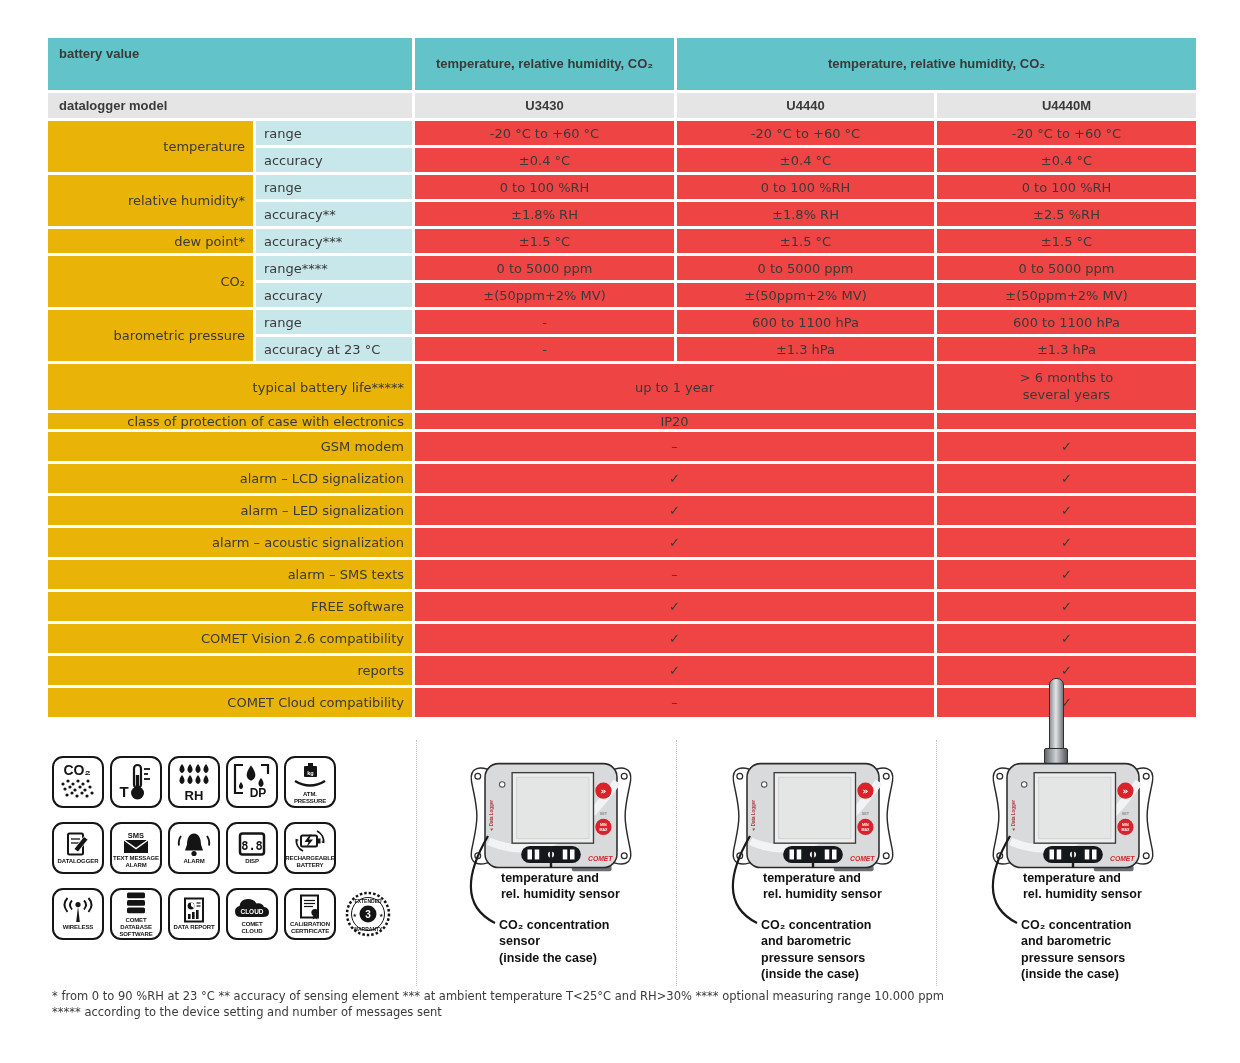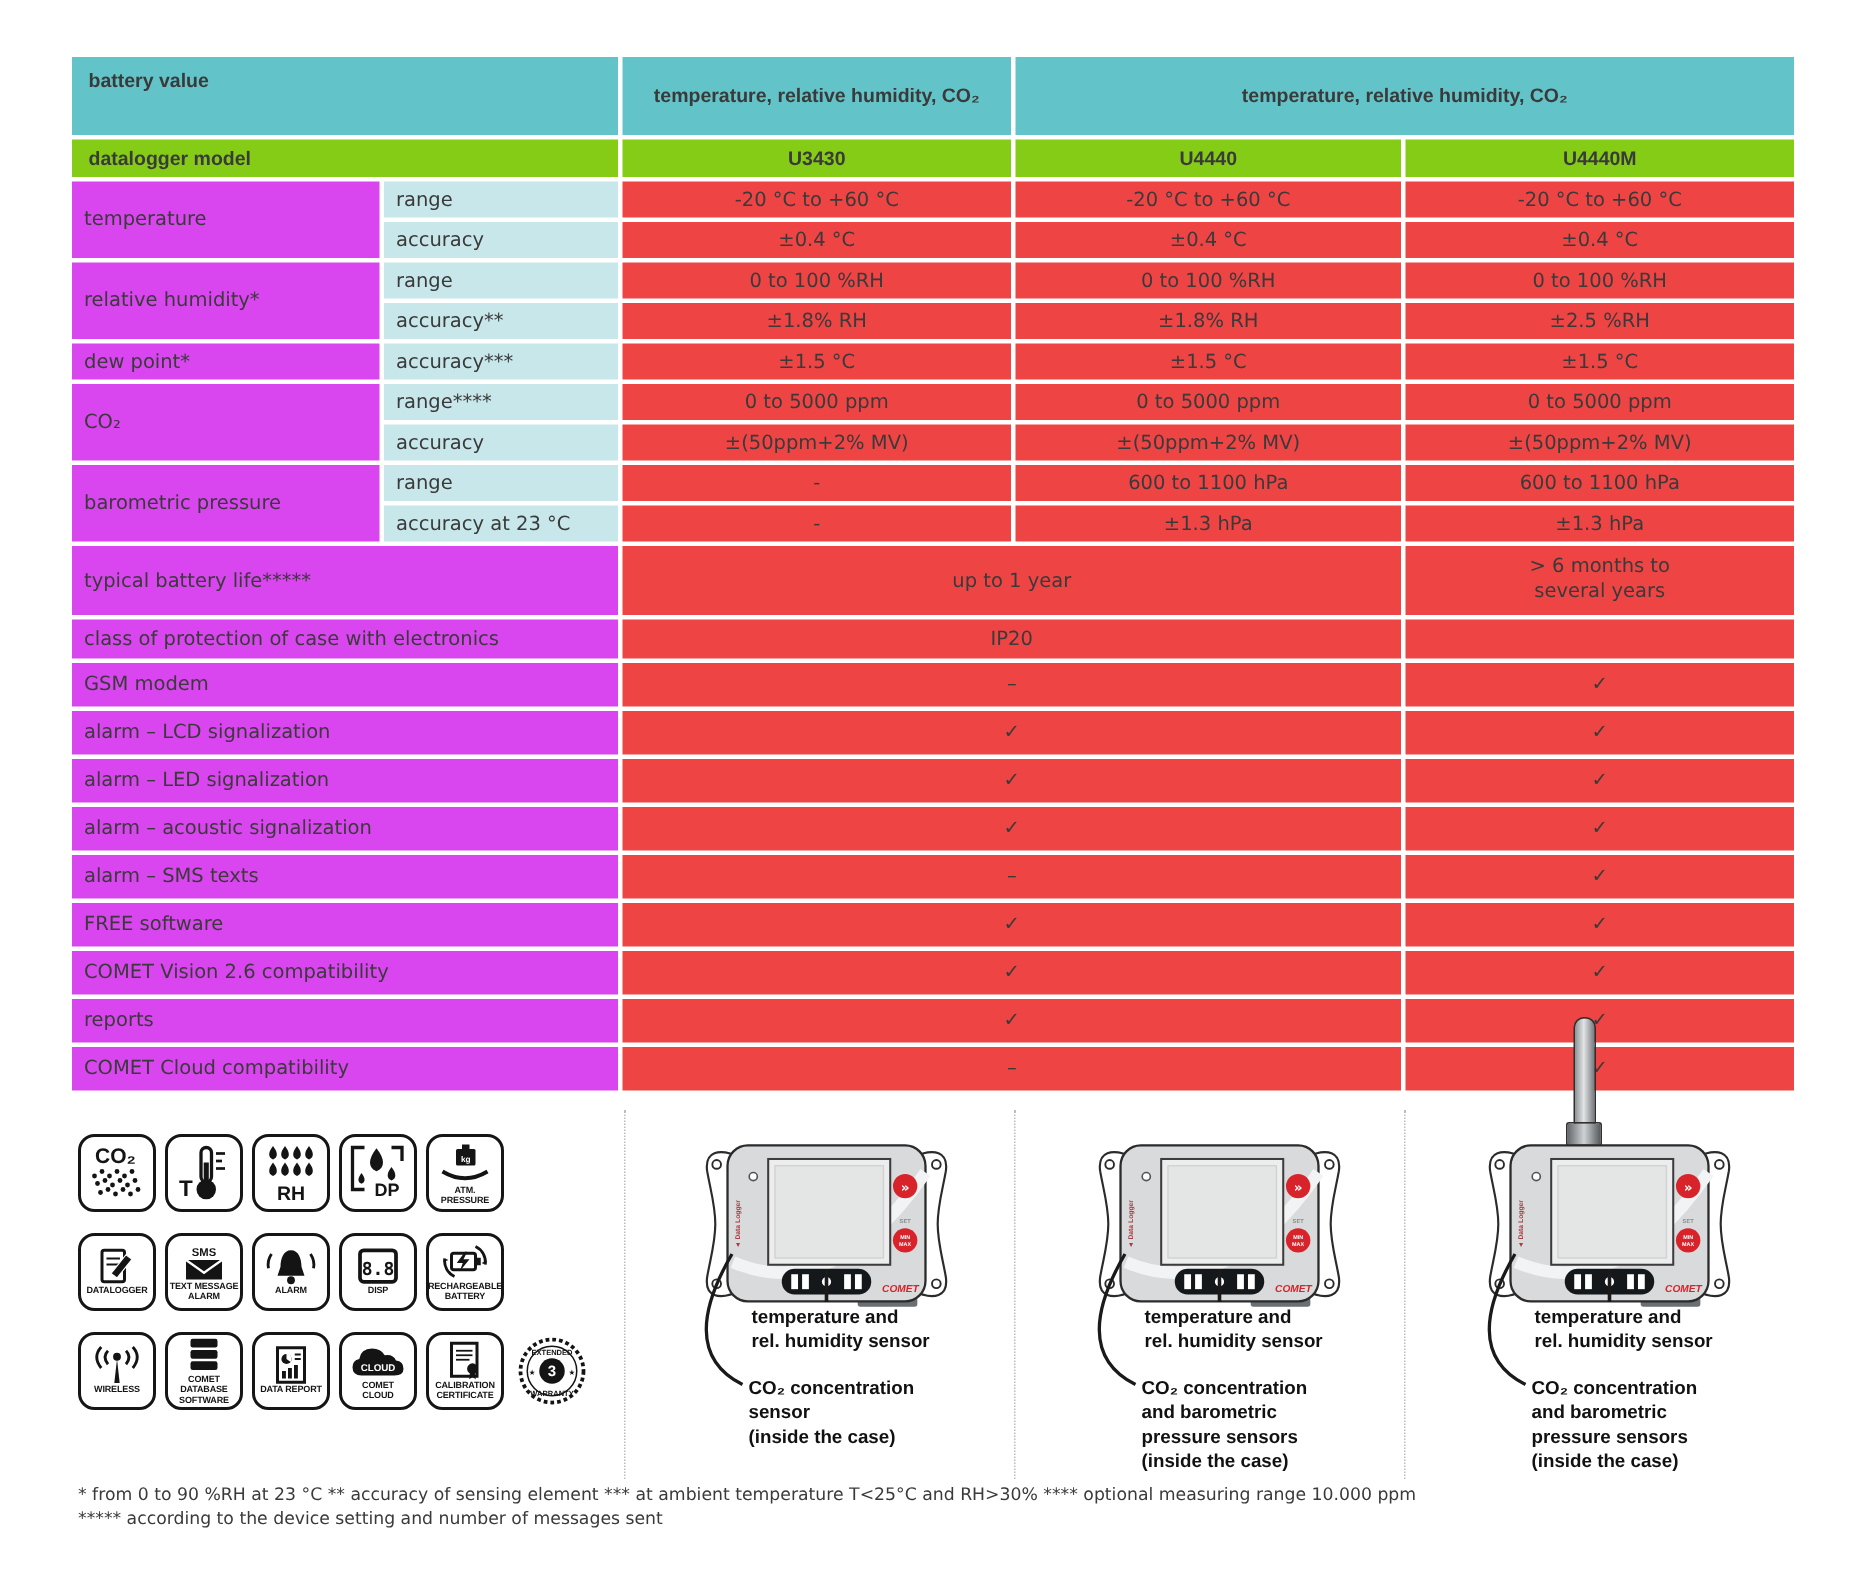--- a/index.html
+++ b/index.html
@@ -5,30 +5,30 @@
   html,body{margin:0;padding:0;background:#fff;}
   #page{position:relative;width:1240px;height:1063px;background:#fff;overflow:hidden;
         font-family:"DejaVu Sans","Liberation Sans",sans-serif;color:#3a3a3a;}
 
   
   table.spec{position:absolute;left:45px;top:35px;border-collapse:separate;border-spacing:3px;table-layout:fixed;}
   table.spec td{font-size:13px;color:#3a3a3a;padding:0 8px;vertical-align:middle;overflow:hidden;}
   td.hdr{background:#62c3c9;color:#fff;font-weight:bold;text-align:center;
          font-family:"Liberation Sans",sans-serif;font-size:13.5px;line-height:1.25;}
   td.hdr.left{text-align:left;vertical-align:top;padding-top:8px;padding-left:11px;}
-  td.model{background:#84cc16;color:#fff;font-weight:bold;text-align:center;
+  td.model{background:#e5e5e5;color:#fff;font-weight:bold;text-align:center;
            font-family:"Liberation Sans",sans-serif;font-size:13px;}
   td.model.left{text-align:left;padding-left:11px;}
-  td.glabel{background:#d946ef;text-align:left;padding-left:11px;}
+  td.glabel{background:#eab308;text-align:right;padding-left:11px;}
   td.slabel{background:#c8e7ea;text-align:left;padding-left:9px;}
   td.data{background:#ef4444;text-align:center;}
   td.check{font-size:13px;color:#333;}
   .preline{white-space:pre-line;line-height:1.3;}
   tr.h-head{height:52px;} tr.h-model{height:25px;} tr.h-spec{height:24px;}
-  tr.h-batt{height:46px;} tr.h-prot{height:26px;} tr.h-feat{height:29px;}
+  tr.h-batt{height:46px;} tr.h-prot{height:16px;} tr.h-feat{height:29px;}
 
   
   #icons-grid{position:absolute;left:52px;top:756px;width:365px;}
   .icon-row{display:flex;gap:6px;margin-bottom:14px;}
   .tile{width:52px;height:52px;box-sizing:border-box;border:2.5px solid #151515;border-radius:11px;
         background:#fff;display:flex;flex-direction:column;align-items:center;justify-content:center;}
   .tile.badge{border:none;}
   .tlabel{font-size:6px;font-weight:bold;color:#141414;text-align:center;line-height:1.15;
           white-space:pre-line;font-family:"Liberation Sans",sans-serif;letter-spacing:-0.1px;margin-top:1px;}
 

